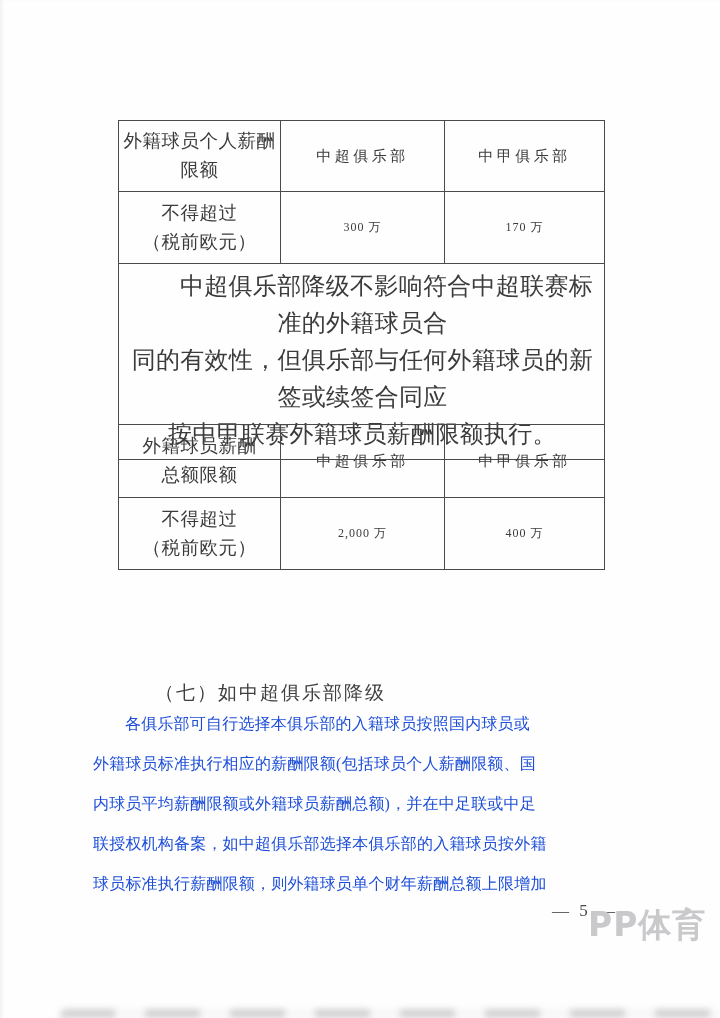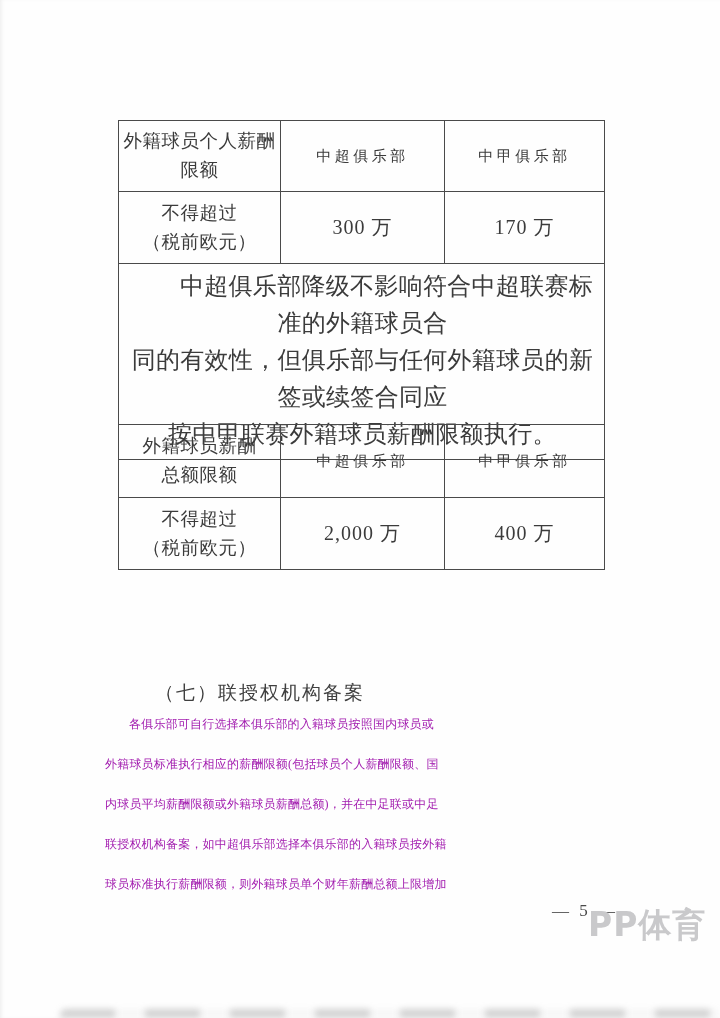--- a/index.html
+++ b/index.html
@@ -35,21 +35,21 @@
     letter-spacing:0.5px;
   }
   td.cell-header{
     font-size:15px;
     letter-spacing:3.5px;
   }
   tr.hdr-row td{height:68px;}
   #table2 tr.hdr-row td{height:70px;}
   tr.val-row td{height:69px;}
   td.cell-value{
-    font-size:20px;
+    font-size:12px;
     letter-spacing:1px;
   }
   td.note-cell{
     text-align:left;
     vertical-align:top;
     font-size:24px;
     line-height:37px;
     padding:4px 6px 6px 8px;
     text-indent:2em;
     letter-spacing:0.3px;
@@ -60,29 +60,29 @@
     left:155px;
     font-size:19px;
     letter-spacing:2px;
     color:#3f3f3f;
     white-space:nowrap;
   }
   #sec6{top:389px;}
   #sec7{top:680px;}
   .body-paragraph{
     position:absolute;
-    left:105px;
+    left:93px;
     top:704px;
     width:537px;
-    font-size:12px;
+    font-size:16px;
     line-height:40px;
     text-indent:2em;
     white-space:pre-line;
     letter-spacing:0.2px;
-    color:#a21caf;
+    color:#1d4ed8;
   }
   
   .page-number{
     position:absolute;
     left:552px;
     top:901px;
     font-size:17px;
     letter-spacing:3px;
     color:#4a4a4a;
     white-space:nowrap;
@@ -160,21 +160,21 @@
     </tr>
     <tr class="val-row">
       <td class="cell-label">不得超过
 （税前欧元）</td>
       <td class="cell-value">2,000 万</td>
       <td class="cell-value">400 万</td>
     </tr>
   </tbody>
     </table>
 
-  <div id="sec7" class="section-heading">（七）联授权机构备案</div>
+  <div id="sec7" class="section-heading">（七）如中超俱乐部降级</div>
 
   <div class="body-paragraph">各俱乐部可自行选择本俱乐部的入籍球员按照国内球员或
 外籍球员标准执行相应的薪酬限额(包括球员个人薪酬限额、国
 内球员平均薪酬限额或外籍球员薪酬总额)，并在中足联或中足
 联授权机构备案，如中超俱乐部选择本俱乐部的入籍球员按外籍
 球员标准执行薪酬限额，则外籍球员单个财年薪酬总额上限增加</div>
 
   <div class="page-number">— 5 —</div>
 
   <div class="watermark">PP体育</div>

